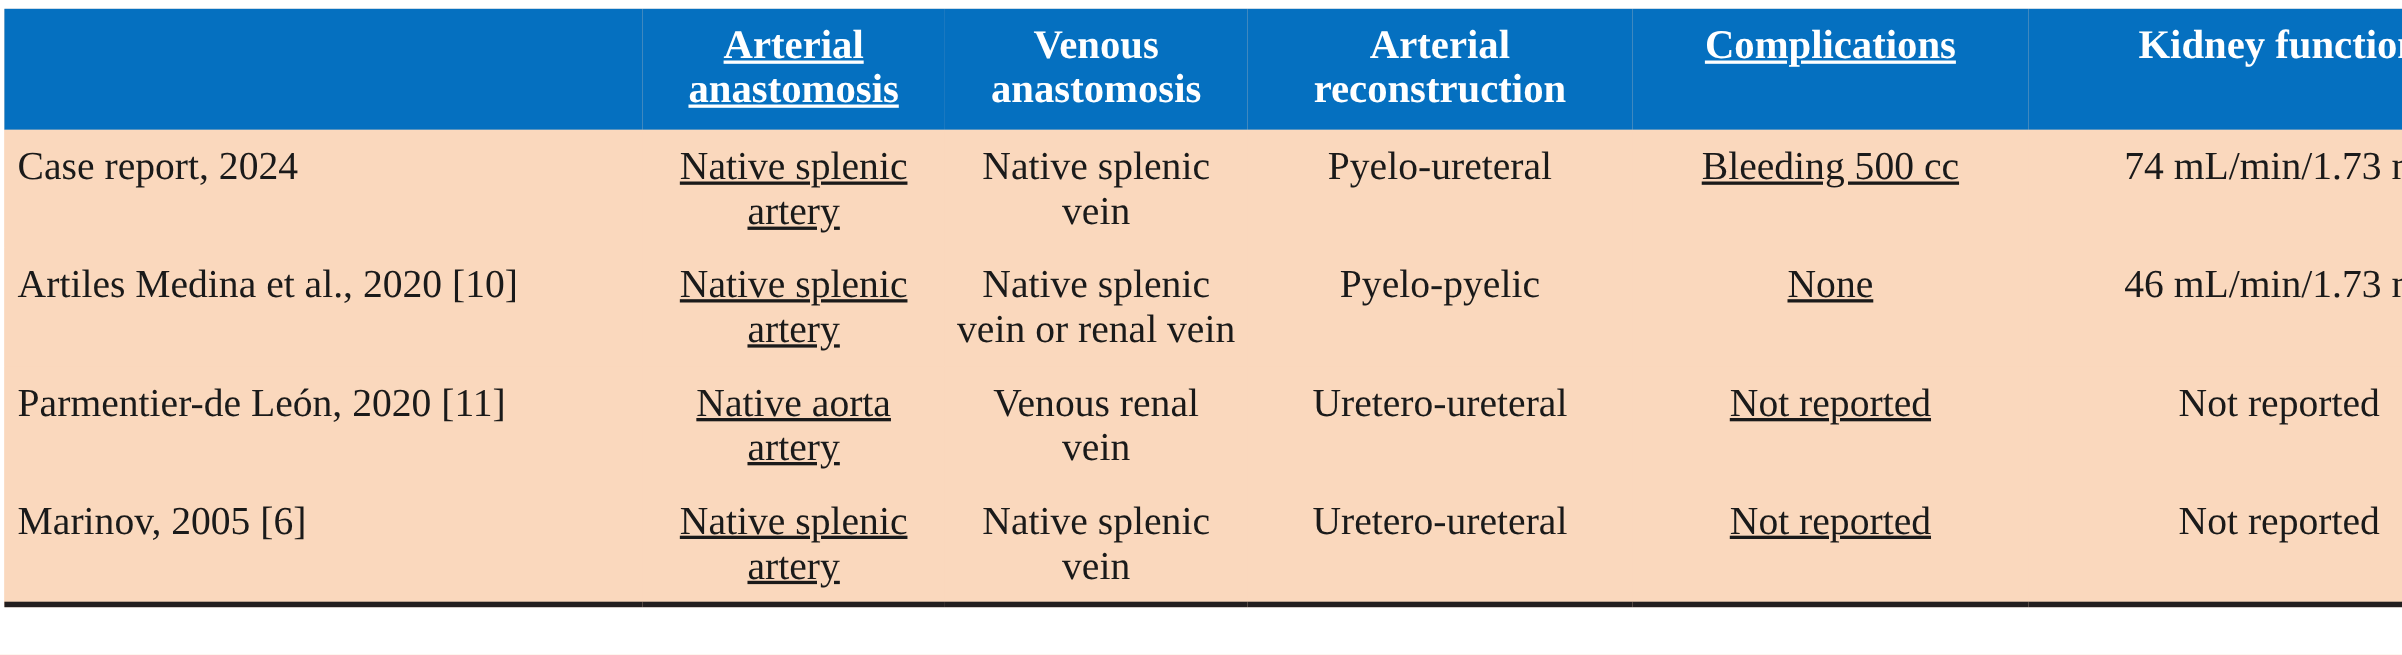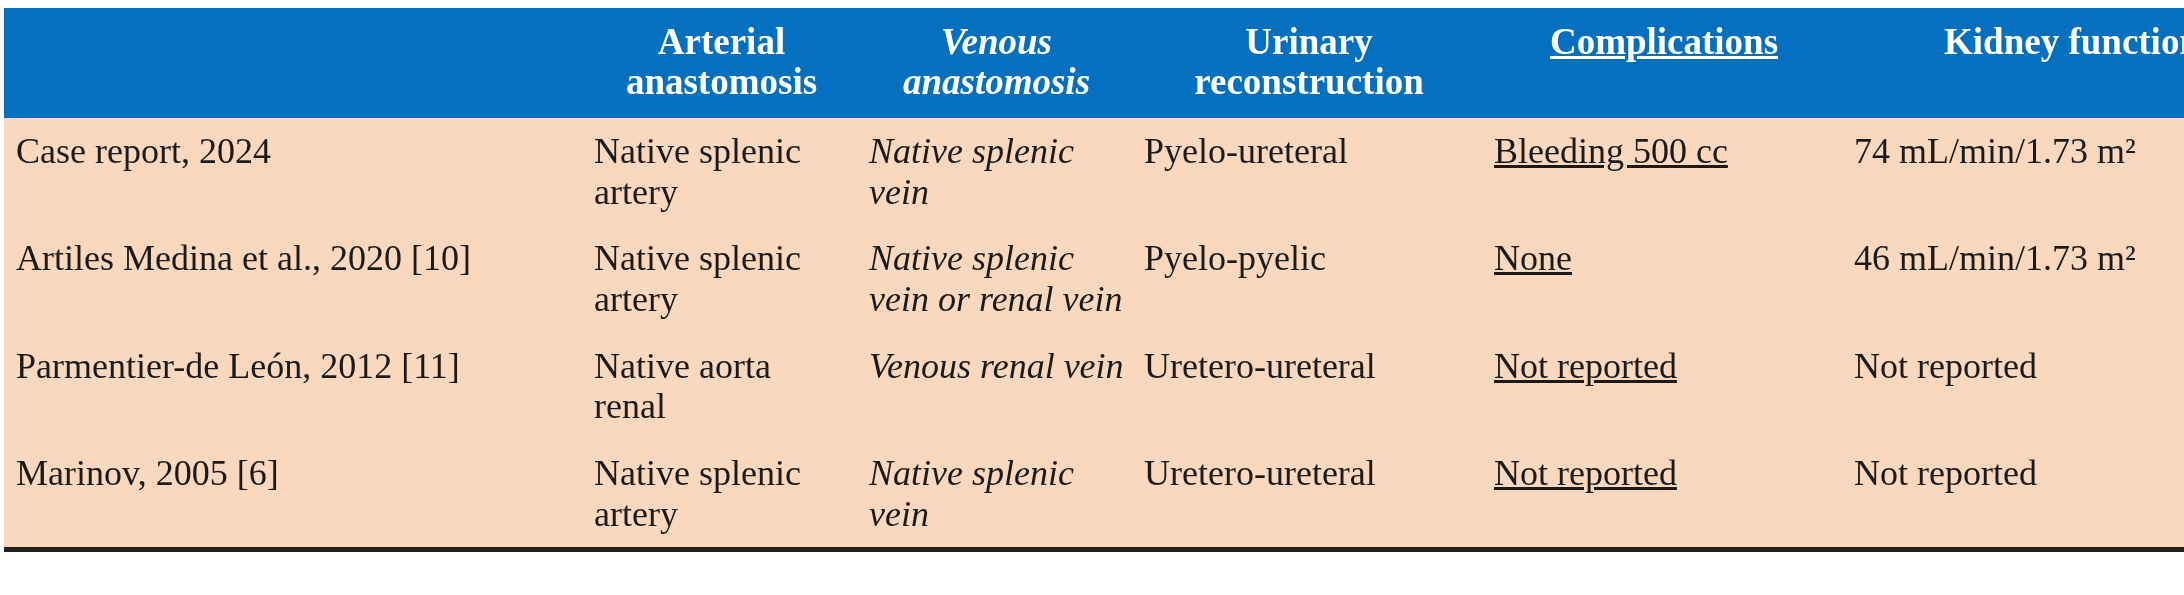--- a/index.html
+++ b/index.html
@@ -40,50 +40,50 @@
     padding: 14px 10px 16px 10px;
     border: 0;
   }
   table.study-table thead th.col-study {
     text-align: left;
   }
   table.study-table tbody td {
     color: #1a1a1a;
     font-size: 36px;
     line-height: 1.13;
-    text-align: left;
+    text-align: center;
     vertical-align: top;
     padding: 13px 10px 13px 10px;
     border: 0;
     background: #fad8bd;
   }
   table.study-table tbody td.col-study {
     text-align: left;
     padding-left: 12px;
     white-space: nowrap;
   }
   .col-study   { width: 560px; margin-left: 28px; }
-  .col-art     { width: 255px; }
-  .col-ven     { width: 255px; font-style: italic; }
+  .col-art     { width: 255px; text-decoration: underline; }
+  .col-ven     { width: 255px; }
   .col-uri     { width: 330px; }
   .col-comp    { width: 340px; text-decoration: underline; }
   .col-kidney  { width: 436px; }
   .nowrap { white-space: nowrap; }
 </style>
 </head>
 <body>
 
 <div class="table-wrap">
   <table class="study-table">
     <thead>
       <tr>
         <th class="col-study"></th>
         <th class="col-art">Arterial anastomosis</th>
         <th class="col-ven">Venous anastomosis</th>
-        <th class="col-uri">Urinary reconstruction</th>
+        <th class="col-uri">Arterial reconstruction</th>
         <th class="col-comp">Complications</th>
         <th class="col-kidney">Kidney function</th>
       </tr>
     </thead>
     <tbody>
       <tr>
         <td class="col-study">Case report, 2024</td>
         <td class="col-art">Native splenic artery</td>
         <td class="col-ven">Native splenic vein</td>
         <td class="col-uri">Pyelo-ureteral</td>
@@ -92,22 +92,22 @@
       </tr>
       <tr>
         <td class="col-study">Artiles Medina et al., 2020 [10]</td>
         <td class="col-art">Native splenic artery</td>
         <td class="col-ven">Native splenic vein or renal vein</td>
         <td class="col-uri">Pyelo-pyelic</td>
         <td class="col-comp">None</td>
         <td class="col-kidney nowrap">46 mL/min/1.73 m²</td>
       </tr>
       <tr>
-        <td class="col-study">Parmentier-de León, 2012 [11]</td>
-        <td class="col-art">Native aorta renal</td>
+        <td class="col-study">Parmentier-de León, 2020 [11]</td>
+        <td class="col-art">Native aorta artery</td>
         <td class="col-ven">Venous renal vein</td>
         <td class="col-uri">Uretero-ureteral</td>
         <td class="col-comp">Not reported</td>
         <td class="col-kidney">Not reported</td>
       </tr>
       <tr>
         <td class="col-study">Marinov, 2005 [6]</td>
         <td class="col-art">Native splenic artery</td>
         <td class="col-ven">Native splenic vein</td>
         <td class="col-uri">Uretero-ureteral</td>

